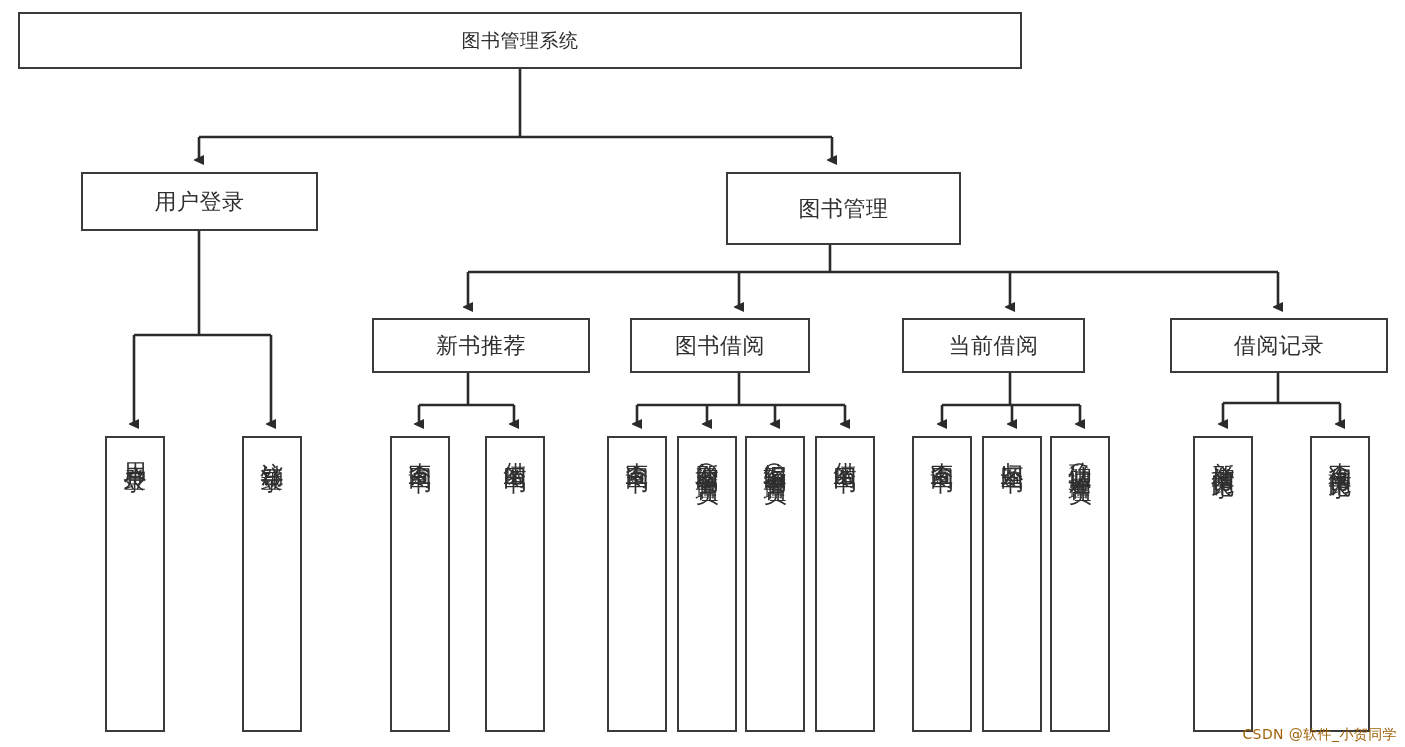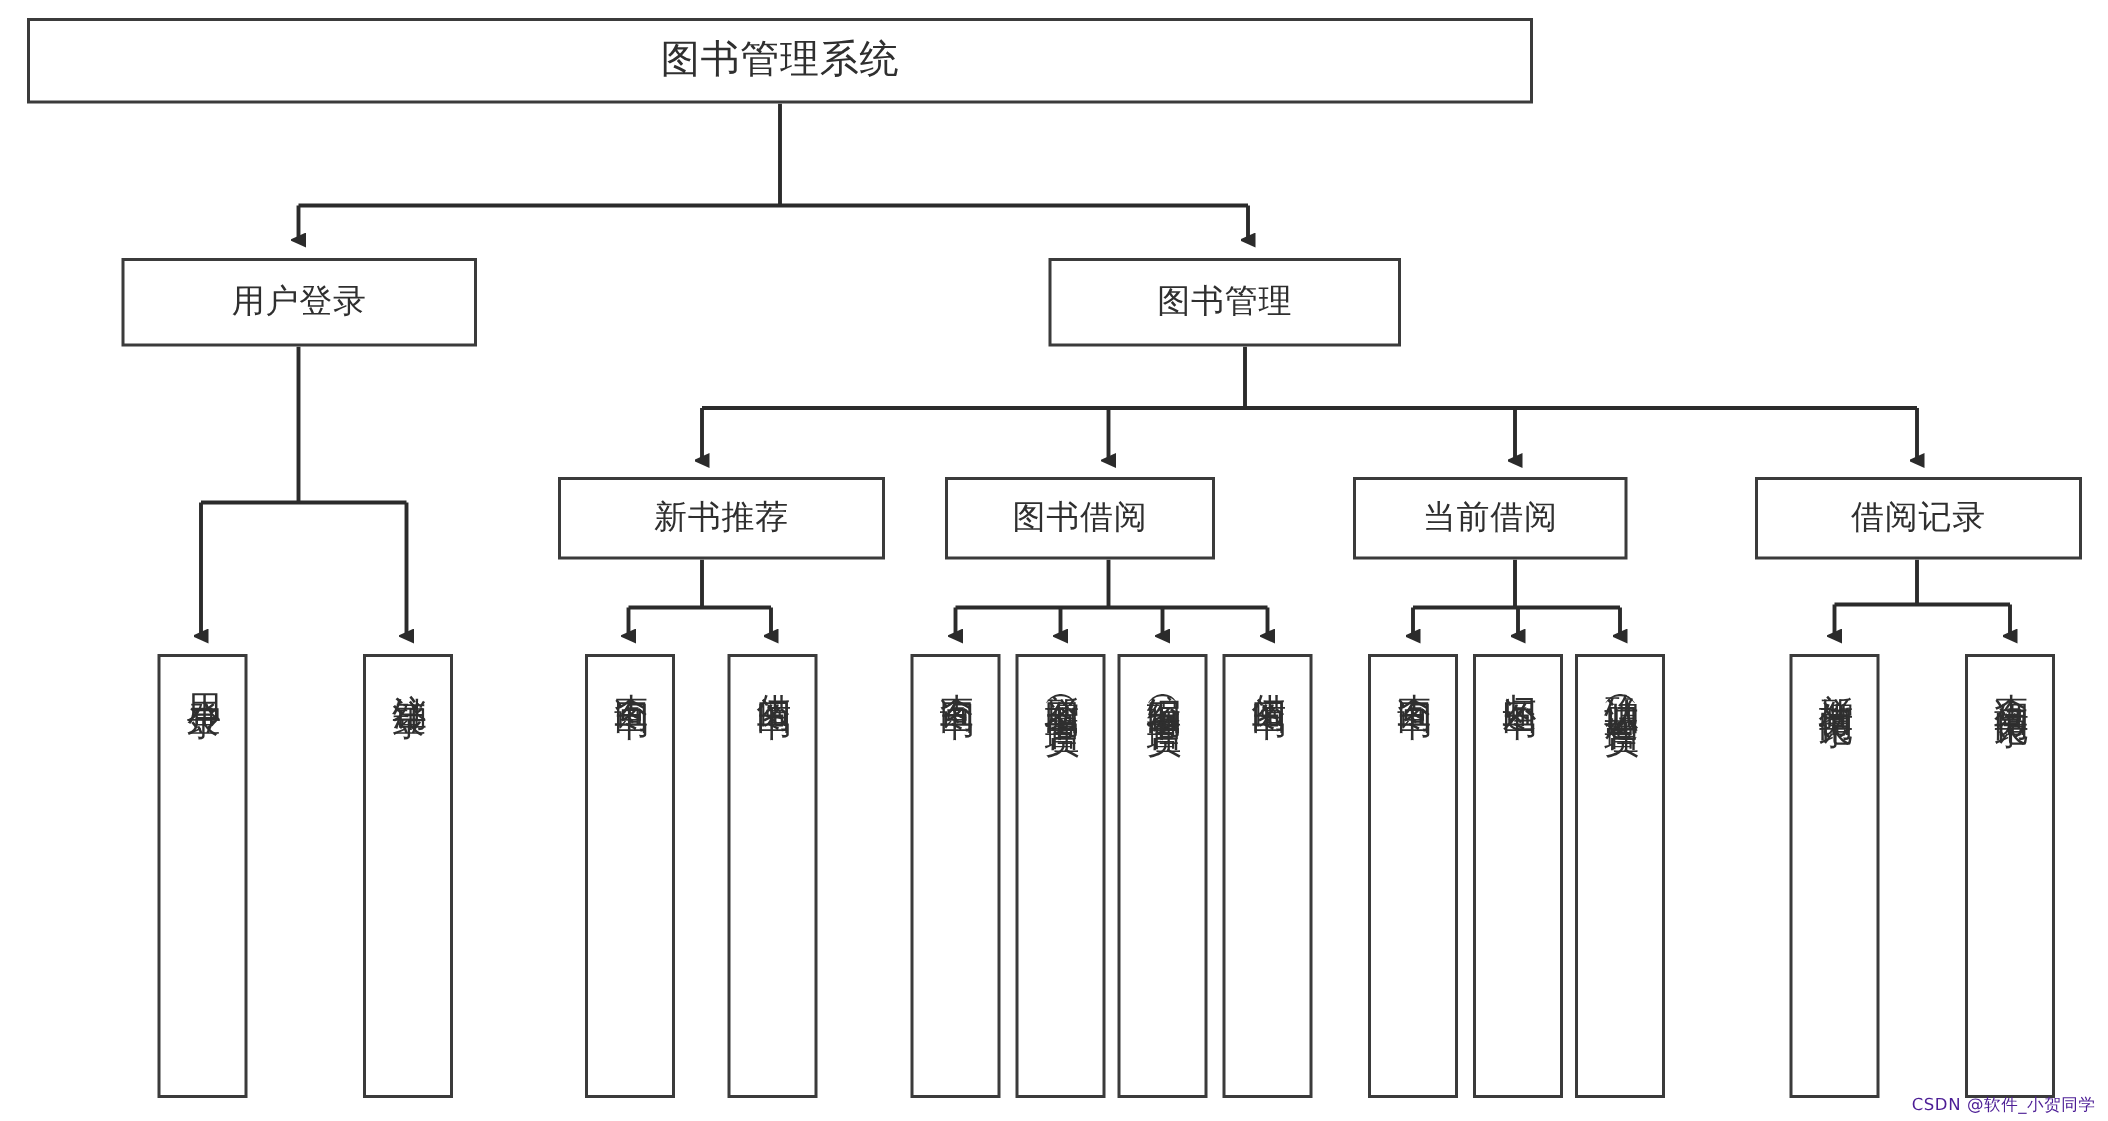--- a/index.html
+++ b/index.html
@@ -40,40 +40,40 @@
   .node-label {
     color: #2f2f2f;
     white-space: nowrap;
     line-height: 1.18;
     letter-spacing: 0.5px;
   }
   .node.horiz .node-label {
     font-size: 22px;
   }
   .node.root .node-label {
-    font-size: 26px;
+    font-size: 19px;
   }
   .node.vert {
     align-items: flex-start;
     justify-content: center;
     padding-top: 6px;
   }
   .node.vert .node-label {
     writing-mode: vertical-rl;
     text-orientation: upright;
     font-size: 23px;
     letter-spacing: 3px;
     line-height: 1;
   }
   .watermark {
     position: absolute;
     right: 8px;
     bottom: 3px;
-    font-size: 11px;
-    color: #4c1d95;
+    font-size: 14px;
+    color: #a16207;
     white-space: nowrap;
     letter-spacing: 0.4px;
   }
 </style>
 </head>
 <body>
 
 <div id="diagram-root">
 
   <svg class="edges" viewBox="0 0 1405 747">
@@ -138,21 +138,21 @@
     </g>
   </svg>
 
   <div class="node root horiz" style="left: 18px; top: 12px; width: 1004px; height: 57px;">
     <span class="node-label">图书管理系统</span>
   </div>
 
   <div class="node horiz" style="left: 81px; top: 172px; width: 237px; height: 59px;">
     <span class="node-label">用户登录</span>
   </div>
-  <div class="node horiz" style="left: 699px; top: 172px; width: 235px; height: 59px;">
+  <div class="node horiz" style="left: 726px; top: 172px; width: 235px; height: 73px;">
     <span class="node-label">图书管理</span>
   </div>
 
   <div class="node horiz" style="left: 372px; top: 318px; width: 218px; height: 55px;">
     <span class="node-label">新书推荐</span>
   </div>
   <div class="node horiz" style="left: 630px; top: 318px; width: 180px; height: 55px;">
     <span class="node-label">图书借阅</span>
   </div>
   <div class="node horiz" style="left: 902px; top: 318px; width: 183px; height: 55px;">

